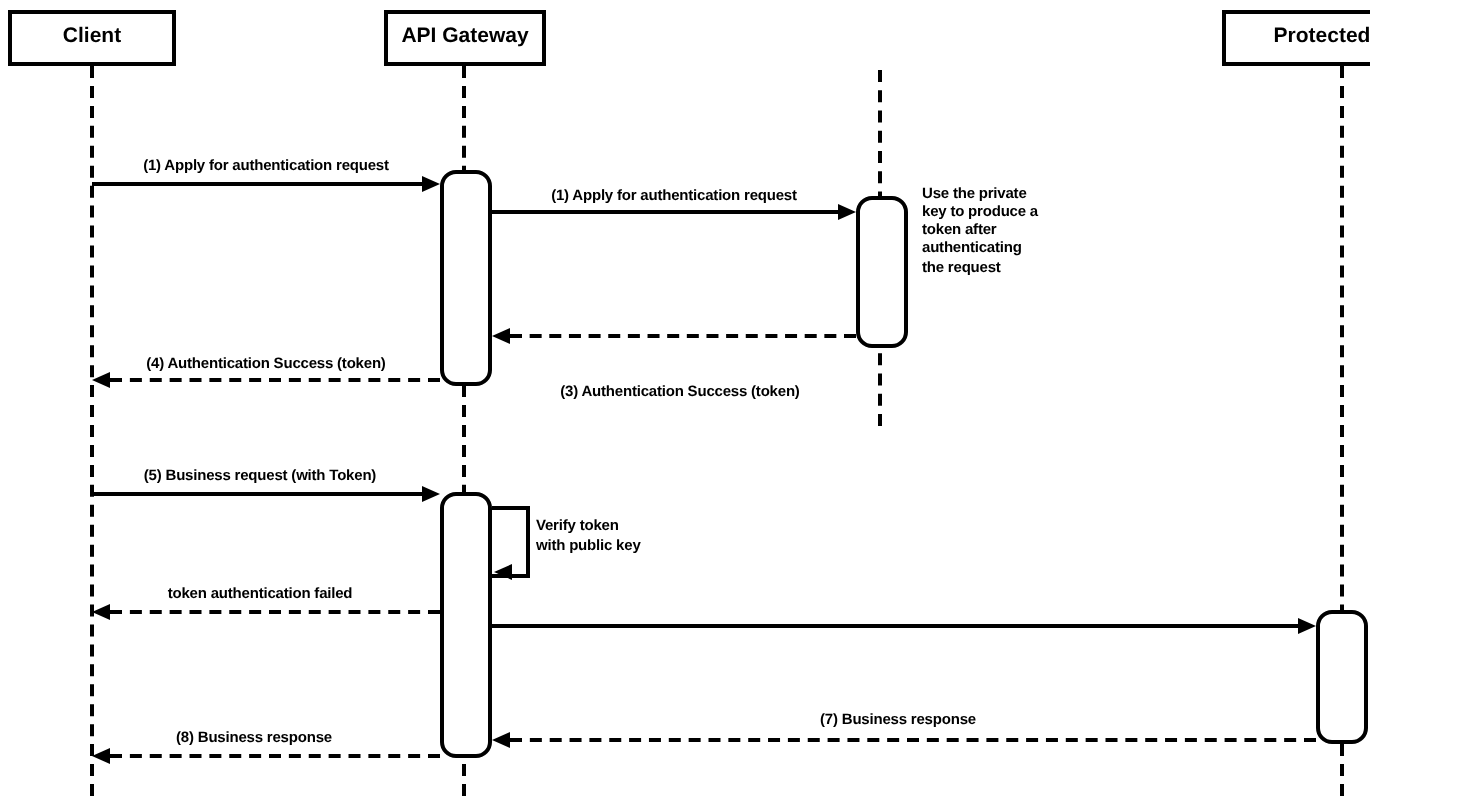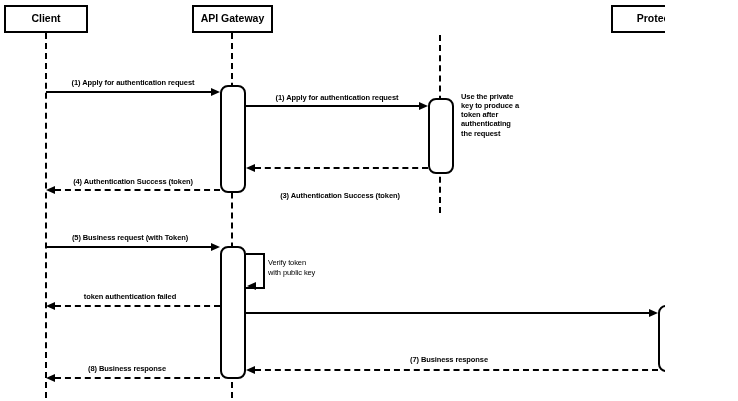--- a/index.html
+++ b/index.html
@@ -1,18 +1,18 @@
 <!DOCTYPE html>
 <html><head>
 <meta charset="utf-8">
 <style>
   html,body{margin:0;padding:0;background:#fff;}
   #canvas{
     position:relative;width:665px;height:401px;background:#fff;overflow:hidden;
-    font-family:"Liberation Sans",sans-serif;color:#000;
+    font-family:"Liberation Sans",sans-serif;color:#000;padding-left:20px;
   }
   
   .actor{
     position:absolute;box-sizing:border-box;border:2px solid #000;background:#fff;
     display:flex;align-items:center;justify-content:center;text-align:center;
     font-weight:bold;font-size:10.5px;line-height:1.25;white-space:pre-line;
   }
   #actor-client{left:4px;top:5px;width:84px;height:28px;}
   #actor-gateway{left:192px;top:5px;width:81px;height:28px;}
   #actor-cas{left:379px;top:3px;width:123px;height:32px;}
@@ -72,21 +72,21 @@
   #lbl-m1{left:133px;top:78px;}
   #lbl-m2{left:337px;top:93px;}
   #lbl-m3{left:340px;top:155px;margin-top:36px;}
   #lbl-m4{left:133px;top:177px;}
   #lbl-m5{left:130px;top:233px;}
   #lbl-fail{left:130px;top:292px;}
   #lbl-m6{left:447px;top:300px;}
   #lbl-m7{left:449px;top:355px;text-align:center;}
   #lbl-m8{left:127px;top:364px;}
   #lbl-self{
-    position:absolute;left:268px;top:258px;font-size:7.5px;font-weight:normal;
+    position:absolute;left:268px;top:258px;font-size:7.5px;font-weight:bold;
     white-space:pre-line;line-height:1.3;letter-spacing:-0.1px;
   }
   #note-cas{
     position:absolute;left:461px;top:92px;font-size:7.5px;font-weight:bold;
     white-space:pre-line;line-height:1.22;letter-spacing:-0.1px;
   }
 </style>
 </head>
 <body>
 

